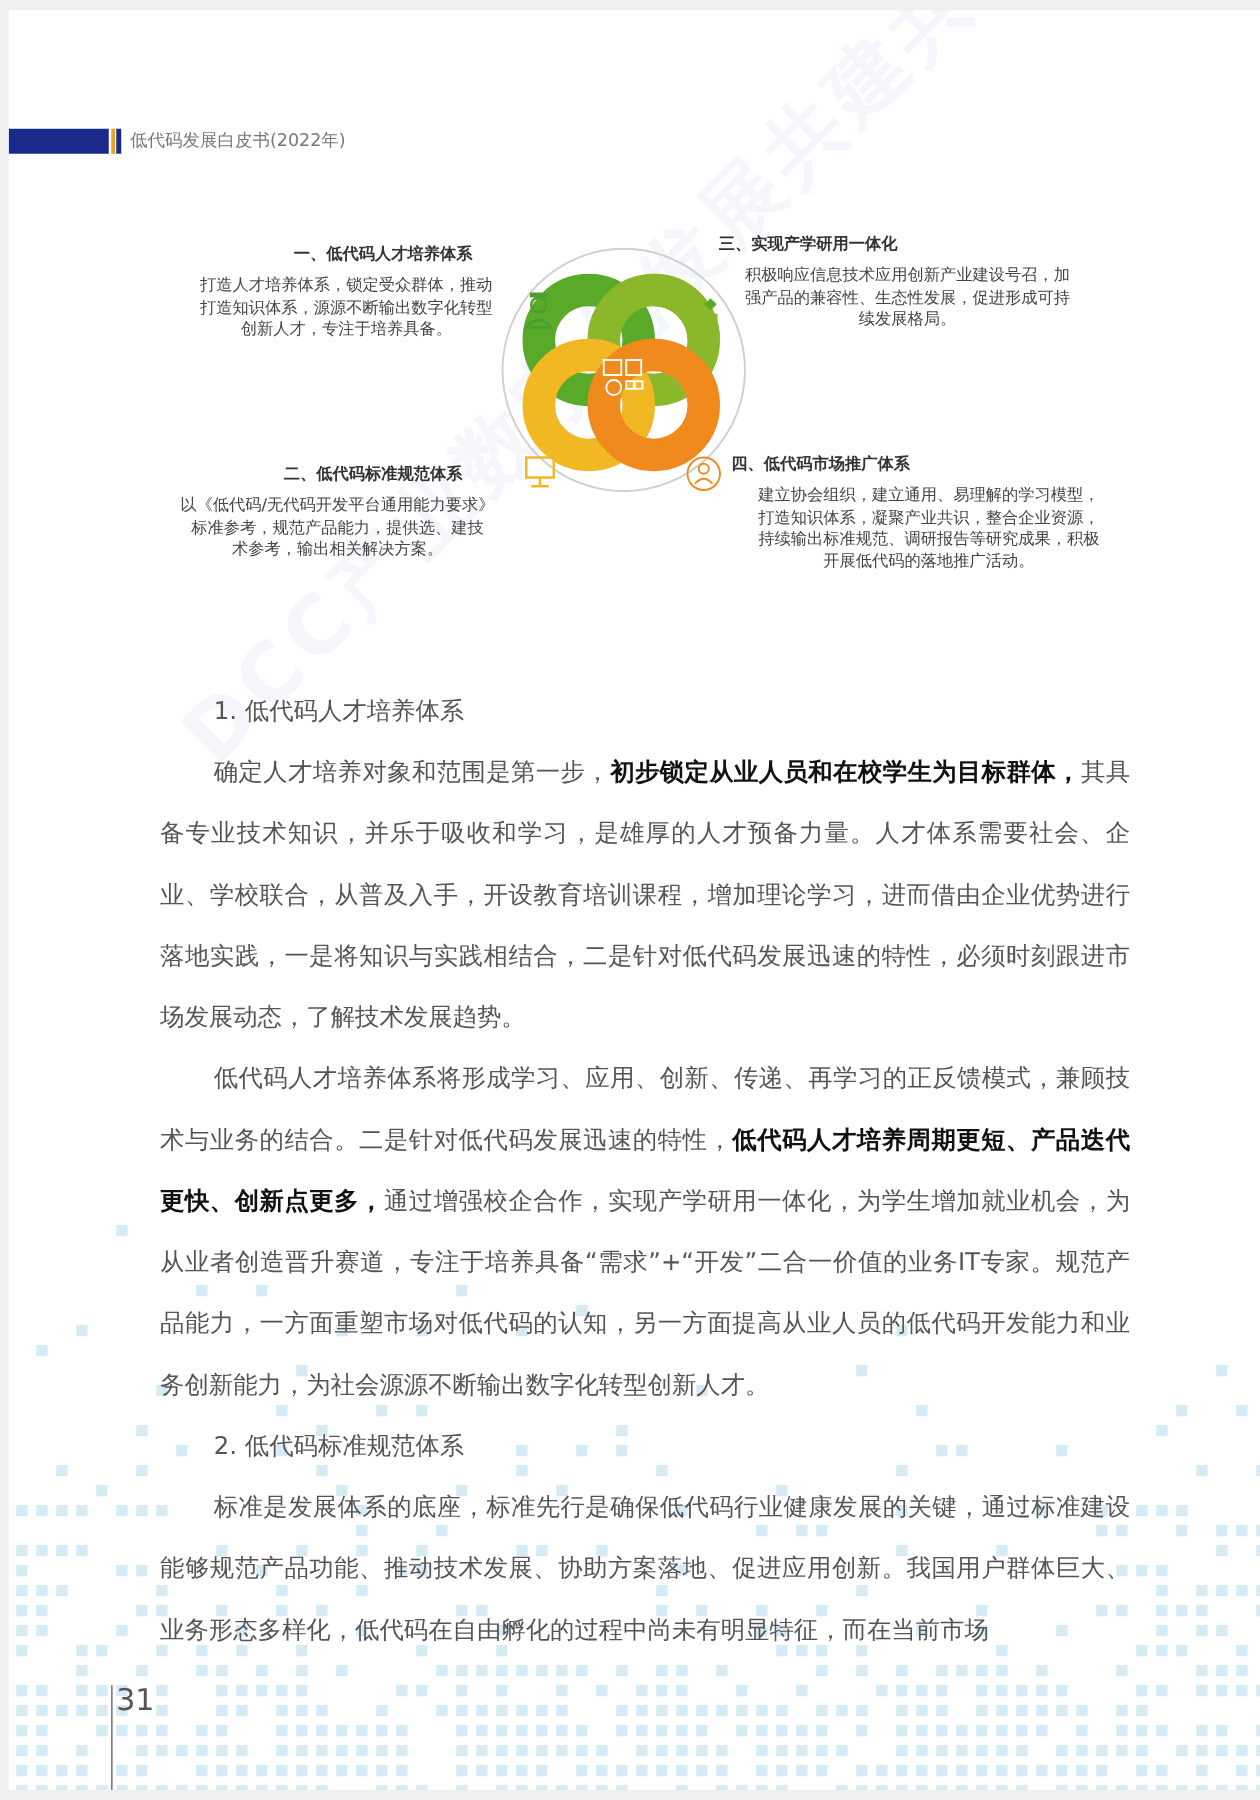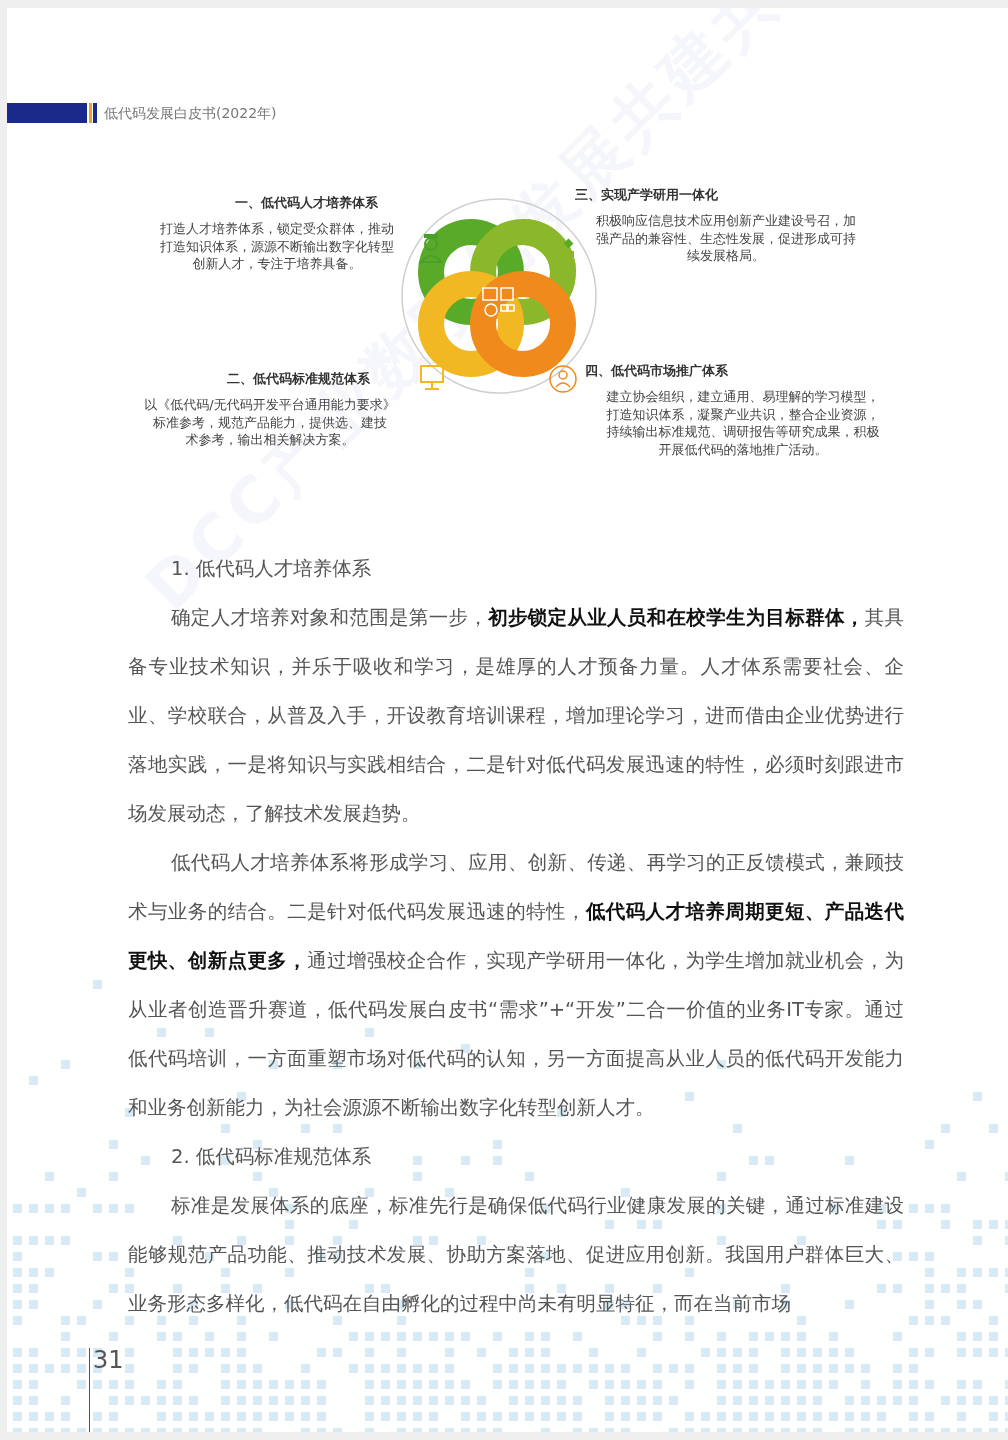--- a/index.html
+++ b/index.html
@@ -586,20 +586,20 @@
       <div>打造知识体系，凝聚产业共识，整合企业资源，</div>
       <div>持续输出标准规范、调研报告等研究成果，积极</div>
       <div>开展低代码的落地推广活动。</div>
     </div>
   </div>
 
 
   <div class="body-text">
     <p class="section-head">1. 低代码人才培养体系</p>
     <p class="indent"><span>确定人才培养对象和范围是第一步，</span><span class="bold">初步锁定从业人员和在校学生为目标群体，</span><span>其具备专业技术知识，并乐于吸收和学习，是雄厚的人才预备力量。人才体系需要社会、企业、学校联合，从普及入手，开设教育培训课程，增加理论学习，进而借由企业优势进行落地实践，一是将知识与实践相结合，二是针对低代码发展迅速的特性，必须时刻跟进市场发展动态，了解技术发展趋势。</span></p>
-    <p class="indent"><span>低代码人才培养体系将形成学习、应用、创新、传递、再学习的正反馈模式，兼顾技术与业务的结合。二是针对低代码发展迅速的特性，</span><span class="bold">低代码人才培养周期更短、产品迭代更快、创新点更多，</span><span>通过增强校企合作，实现产学研用一体化，为学生增加就业机会，为从业者创造晋升赛道，低代码发展白皮书“需求”+“开发”二合一价值的业务IT专家。通过低代码培训，一方面重塑市场对低代码的认知，另一方面提高从业人员的低代码开发能力和业务创新能力，为社会源源不断输出数字化转型创新人才。</span></p>
+    <p class="indent"><span>低代码人才培养体系将形成学习、应用、创新、传递、再学习的正反馈模式，兼顾技术与业务的结合。二是针对低代码发展迅速的特性，</span><span class="bold">低代码人才培养周期更短、产品迭代更快、创新点更多，</span><span>通过增强校企合作，实现产学研用一体化，为学生增加就业机会，为从业者创造晋升赛道，专注于培养具备“需求”+“开发”二合一价值的业务IT专家。规范产品能力，一方面重塑市场对低代码的认知，另一方面提高从业人员的低代码开发能力和业务创新能力，为社会源源不断输出数字化转型创新人才。</span></p>
     <p class="section-head">2. 低代码标准规范体系</p>
     <p class="indent">标准是发展体系的底座，标准先行是确保低代码行业健康发展的关键，通过标准建设能够规范产品功能、推动技术发展、协助方案落地、促进应用创新。我国用户群体巨大、业务形态多样化，低代码在自由孵化的过程中尚未有明显特征，而在当前市场</p>
   </div>
 
   <div class="pnum-line"></div>
   <div class="pnum">31</div>
 </div>
 
 </body></html>

